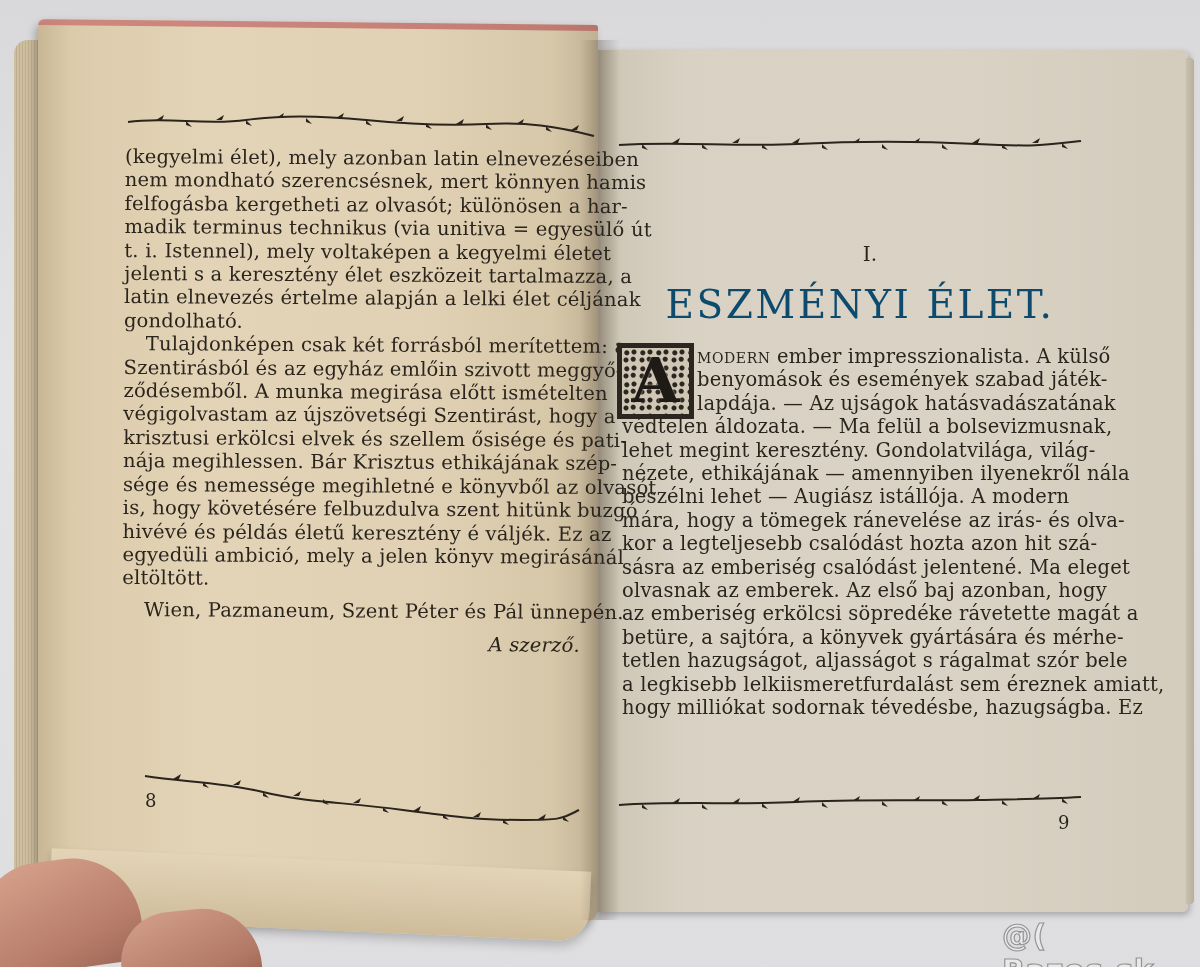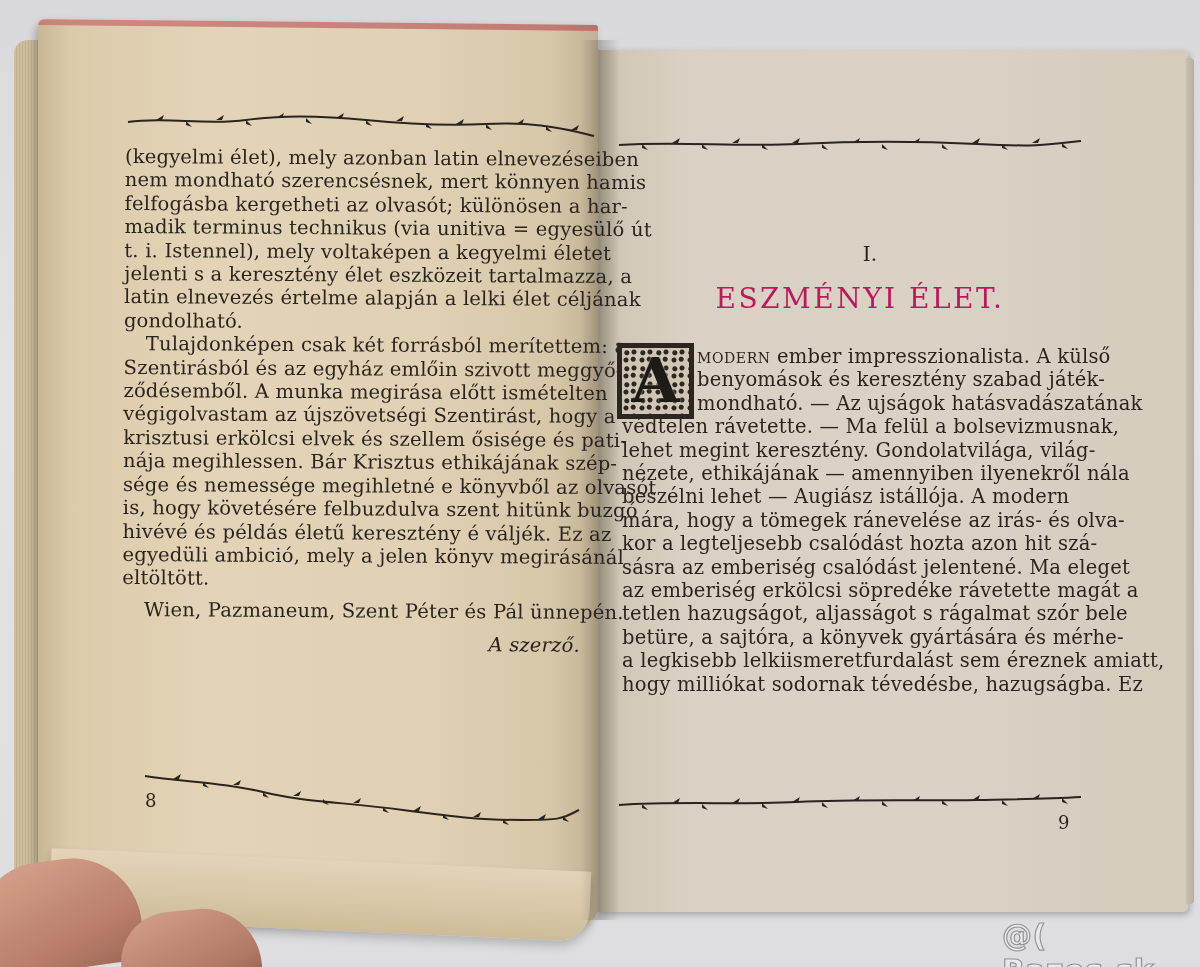--- a/index.html
+++ b/index.html
@@ -75,21 +75,21 @@
   .sig { text-align:right; font-style:italic; padding-right:12px; margin-top:10px; }
   .ornament { position:absolute; }
   .ornament svg { display:block; }
   .page-num { position:absolute; font-size:18px; color:#2a241d; }
   .chapter-num {
     position:absolute; left:830px; top:242px; width:80px; text-align:center;
     font-size:20px; color:#2a241d;
   }
   .chapter-title {
     position:absolute; left:660px; top:282px; width:400px; text-align:center;
-    font-size:28px; letter-spacing:2.5px; color:#be185d;
+    font-size:39px; letter-spacing:2.5px; color:#0c4a6e;
   }
   .dropcap {
     position:absolute; left:617px; top:343px; width:73px; height:72px;
     background:#2c2620; border:2px solid #2c2620;
   }
   .dropcap-inner {
     position:absolute; inset:3px; background:#cfc6b5;
     background-image: radial-gradient(circle at 30% 30%, #2c2620 2px, transparent 3px),
                       radial-gradient(circle at 70% 70%, #2c2620 2px, transparent 3px),
                       radial-gradient(circle at 75% 25%, #2c2620 2px, transparent 3px),
@@ -225,32 +225,33 @@
 <div class="chapter-title">ESZMÉNYI ÉLET.</div>
 
 <div class="dropcap">
   <div class="dropcap-inner">
     <span class="dropcap-letter">A</span>
   </div>
 </div>
 
 <div class="text-block right-text">
   <span class="ln drop"><span class="smallcaps">modern</span><span> ember impresszionalista. A külső</span></span>
-  <span class="ln drop">benyomások és keresztény szabad játék-</span>
-  <span class="ln drop">mondható. — Az ujságok hatásvadászatának</span>
-  <span class="ln">védtelen rávetette. — Ma felül a bolsevizmusnak,</span>
+  <span class="ln drop">benyomások és események szabad játék-</span>
+  <span class="ln drop">lapdája. — Az ujságok hatásvadászatának</span>
+  <span class="ln">védtelen áldozata. — Ma felül a bolsevizmusnak,</span>
   <span class="ln">lehet megint keresztény. Gondolatvilága, világ-</span>
   <span class="ln">nézete, ethikájának — amennyiben ilyenekről nála</span>
   <span class="ln">beszélni lehet — Augiász istállója. A modern</span>
   <span class="ln">mára, hogy a tömegek ránevelése az irás- és olva-</span>
   <span class="ln">kor a legteljesebb csalódást hozta azon hit szá-</span>
   <span class="ln">sásra az emberiség csalódást jelentené. Ma eleget</span>
+  <span class="ln">olvasnak az emberek. Az első baj azonban, hogy</span>
   <span class="ln">az emberiség erkölcsi söpredéke rávetette magát a</span>
+  <span class="ln">betüre, a sajtóra, a könyvek gyártására és mérhe-</span>
   <span class="ln">tetlen hazugságot, aljasságot s rágalmat szór bele</span>
-  <span class="ln">betüre, a sajtóra, a könyvek gyártására és mérhe-</span>
   <span class="ln">a legkisebb lelkiismeretfurdalást sem éreznek amiatt,</span>
   <span class="ln">hogy milliókat sodornak tévedésbe, hazugságba. Ez</span>
 </div>
 
 <div class="ornament" style="left:617px; top:793px;">
   <svg width="466" height="22" viewBox="0 0 466 22">
     <path d="M2 12 C60 8, 120 12, 180 9 S300 8, 360 7 S430 6, 464 4" fill="none" stroke="#2a241d" stroke-width="2"></path>
     <g fill="#2a241d">
       <path d="M25 11 l6 6 l-6 -2z"></path>
         <path d="M55 10 l8 -5 l-2 5z"></path>

